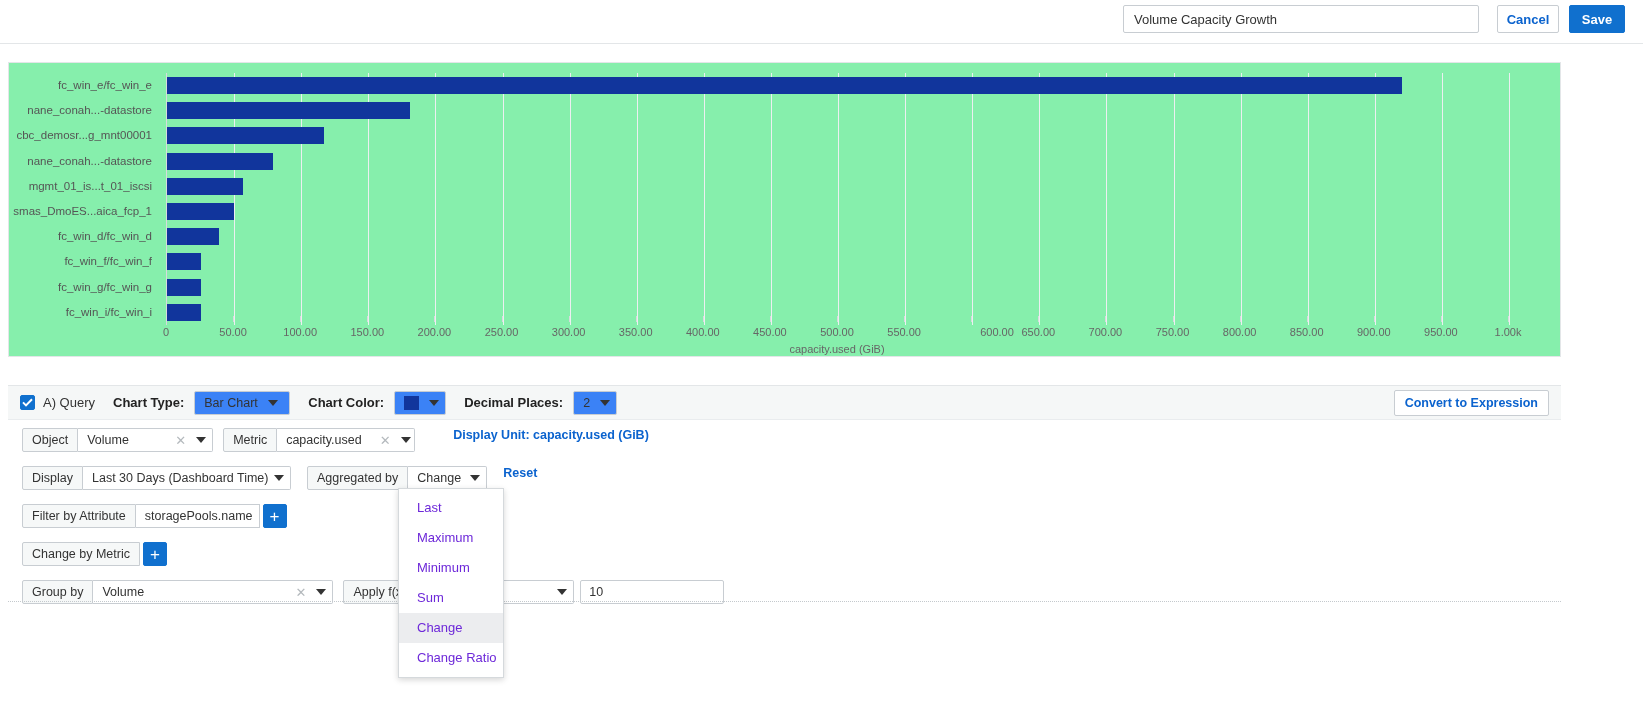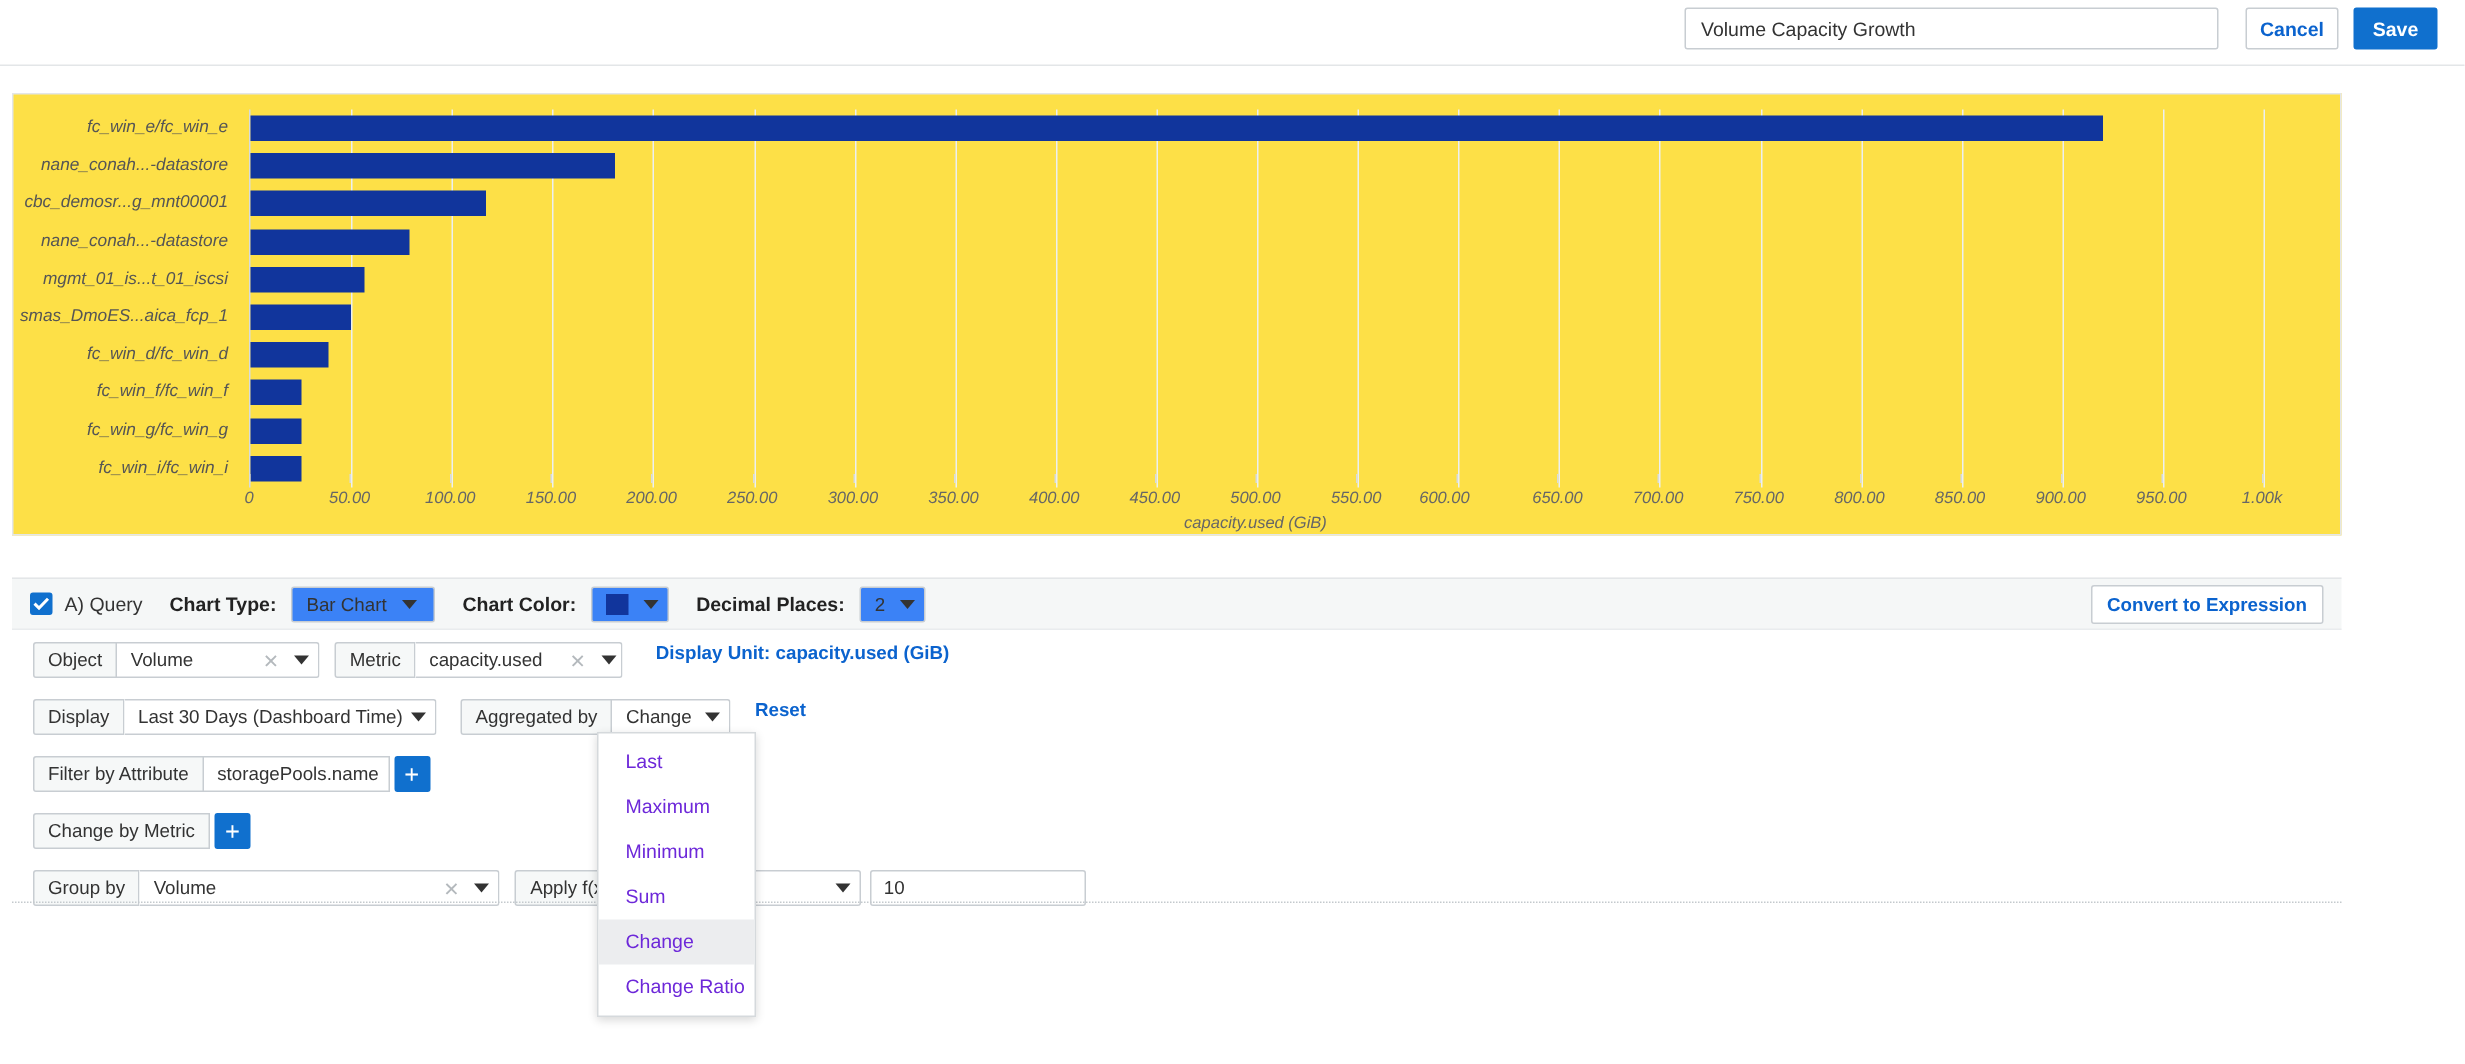--- a/index.html
+++ b/index.html
@@ -49,21 +49,21 @@
   }
   .topbar-divider {
     position: absolute; left: 0; top: 43px; width: 1643px; height: 1px;
     background: #e3e6e8;
   }
 
   
   .chart-panel {
     position: absolute; left: 8px; top: 62px;
     width: 1553px; height: 295px;
-    border: 1px solid #e3e6e8; background: #fde047; font-style: italic;
+    border: 1px solid #e3e6e8; background: #86efac;
   }
   .chart-inner { position: relative; width: 100%; height: 100%; }
 
   .ylabels {
     position: absolute; left: 0; top: 10px; width: 150px;
   }
   .ylabel {
     height: 25.2px; line-height: 25.2px;
     text-align: right; padding-right: 7px;
     font-size: 11.5px; color: #555;
@@ -292,21 +292,21 @@
         <div class="xtick" style="left: 469.7px;">350.00</div>
         <div class="xtickmark" style="left: 536.8px;"></div>
         <div class="xtick" style="left: 536.8px;">400.00</div>
         <div class="xtickmark" style="left: 603.9px;"></div>
         <div class="xtick" style="left: 603.9px;">450.00</div>
         <div class="xtickmark" style="left: 671px;"></div>
         <div class="xtick" style="left: 671px;">500.00</div>
         <div class="xtickmark" style="left: 738.1px;"></div>
         <div class="xtick" style="left: 738.1px;">550.00</div>
         <div class="xtickmark" style="left: 805.2px;"></div>
-        <div class="xtick" style="left: 797px; text-align: center;">600.00</div>
+        <div class="xtick" style="left: 831px; text-align: center;">600.00</div>
         <div class="xtickmark" style="left: 872.3px;"></div>
         <div class="xtick" style="left: 872.3px;">650.00</div>
         <div class="xtickmark" style="left: 939.4px;"></div>
         <div class="xtick" style="left: 939.4px;">700.00</div>
         <div class="xtickmark" style="left: 1006.5px;"></div>
         <div class="xtick" style="left: 1006.5px;">750.00</div>
         <div class="xtickmark" style="left: 1073.6px;"></div>
         <div class="xtick" style="left: 1073.6px;">800.00</div>
         <div class="xtickmark" style="left: 1140.7px;"></div>
         <div class="xtick" style="left: 1140.7px;">850.00</div>
@@ -361,21 +361,21 @@
       <span class="clear-x">✕</span>
       <span class="caret"></span>
     </div>
     <span class="sep-sm"></span>
     <span class="pill-label">Metric</span>
     <div class="pill-value" style="width:138px">
       <span>capacity.used</span>
       <span class="clear-x">✕</span>
       <span class="caret"></span>
     </div>
-    <span class="link-blue" style="margin-left:22px">Display Unit: capacity.used (GiB)</span>
+    <span class="link-blue" style="margin-left:38px">Display Unit: capacity.used (GiB)</span>
   </div>
 
   <div class="qrow">
     <span class="pill-label">Display</span>
     <div class="pill-value" style="width:208px">
       <span>Last 30 Days (Dashboard Time)</span>
       <span class="caret" style="margin-left:auto"></span>
     </div>
     <span class="sep-sm" style="width:16px"></span>
     <span class="pill-label">Aggregated by</span>

